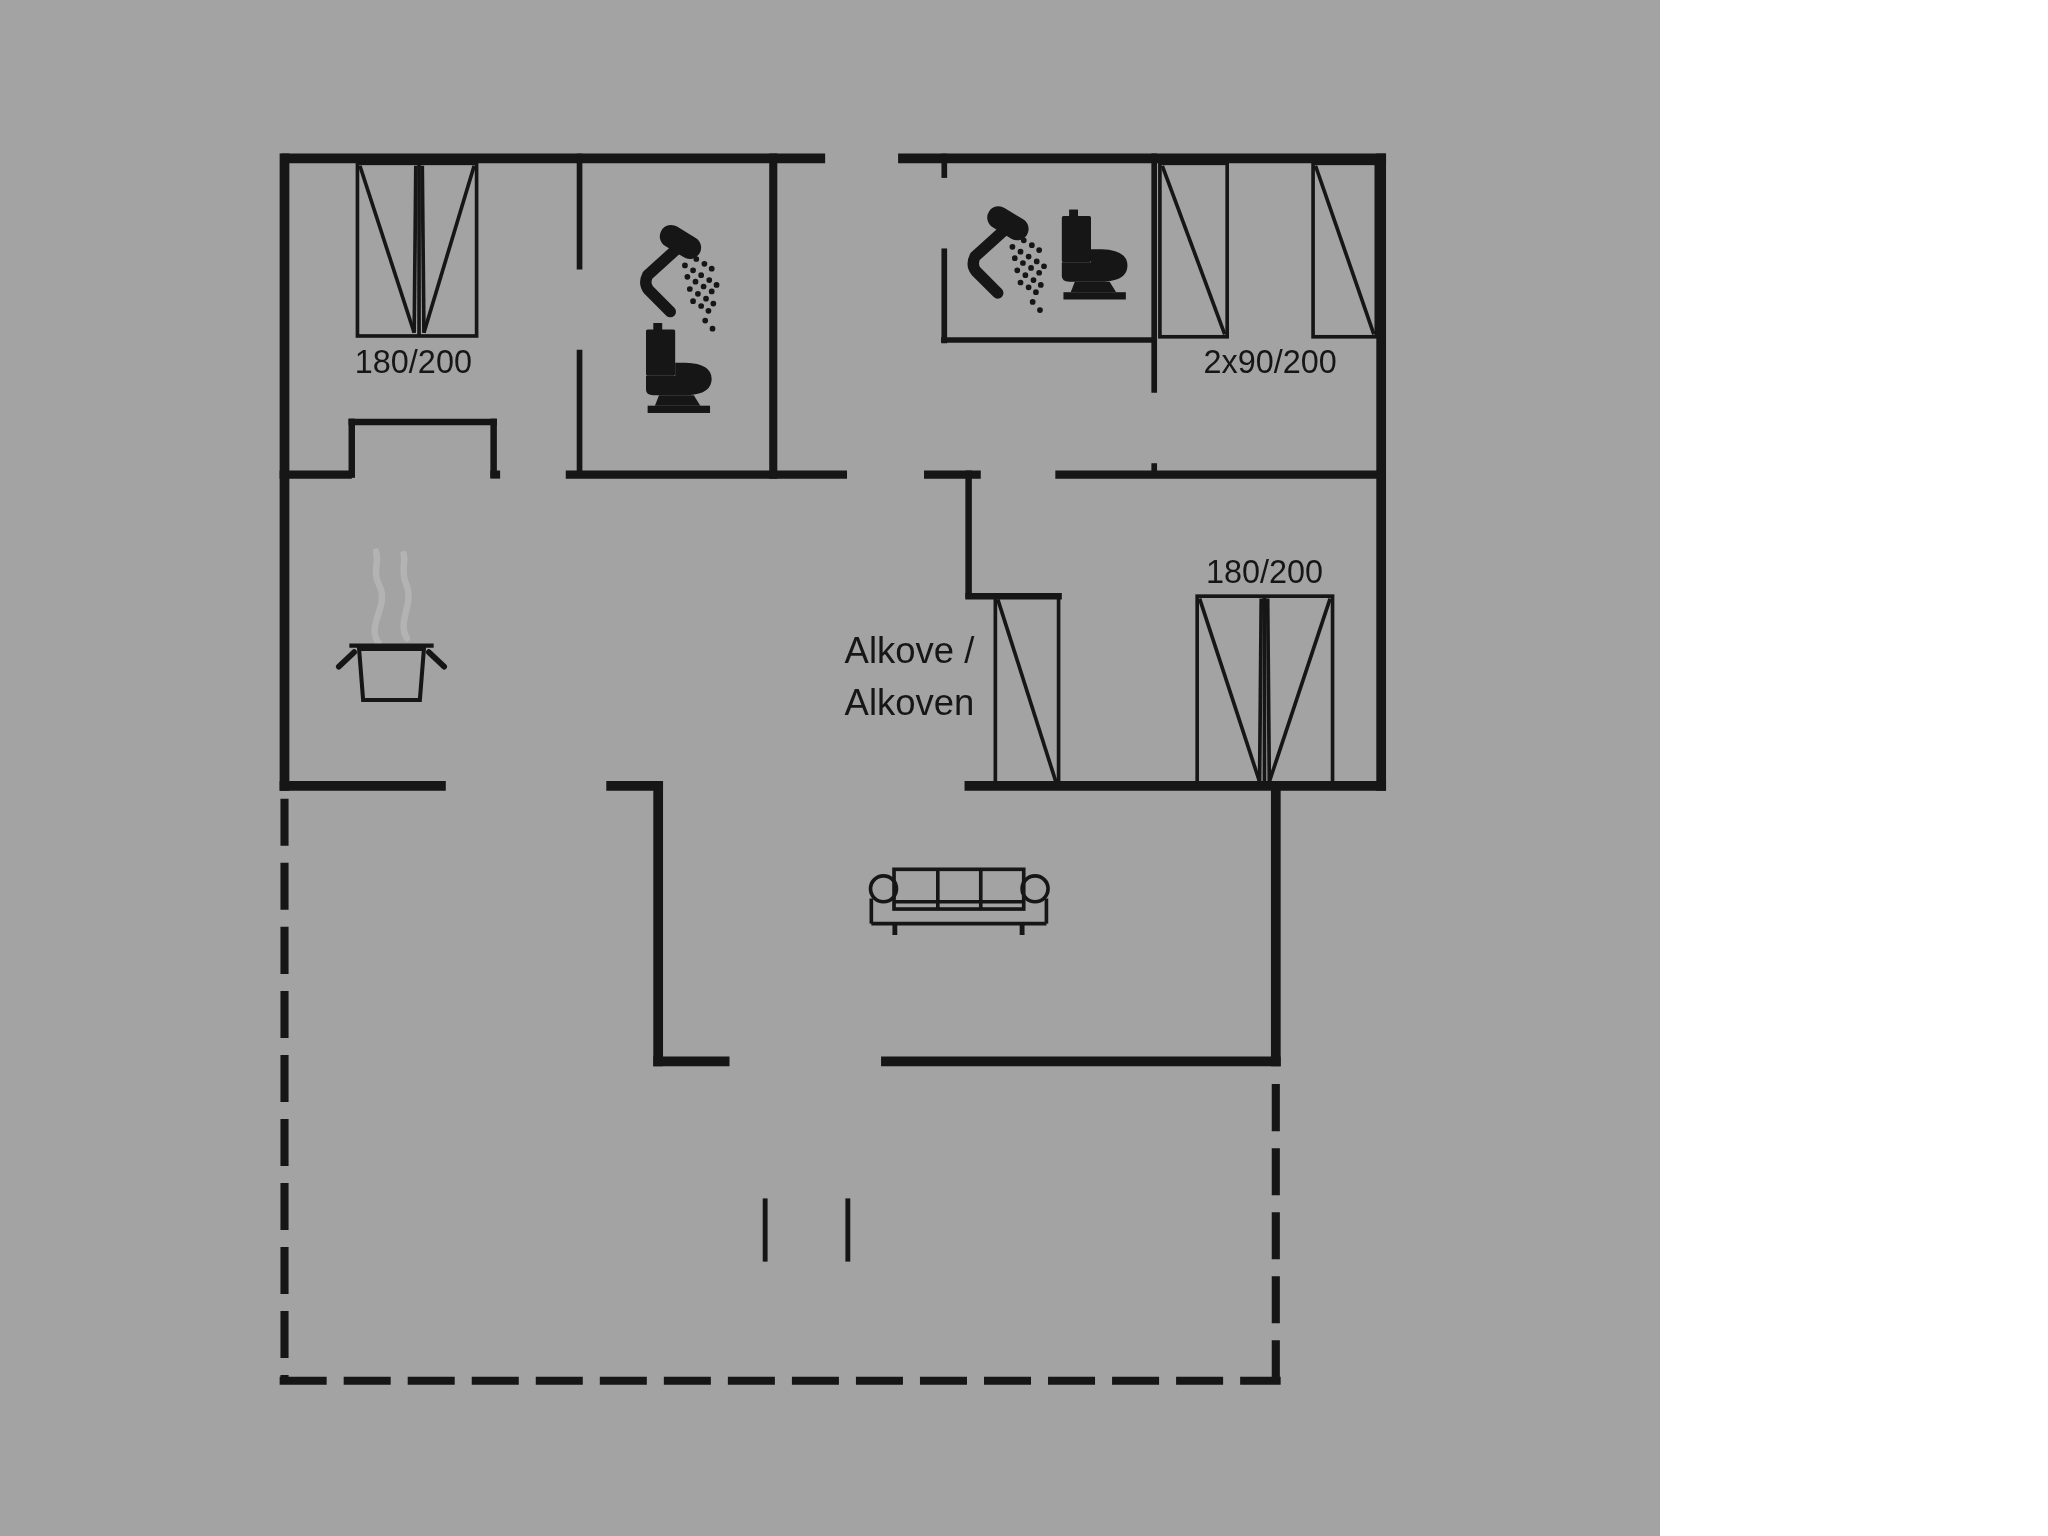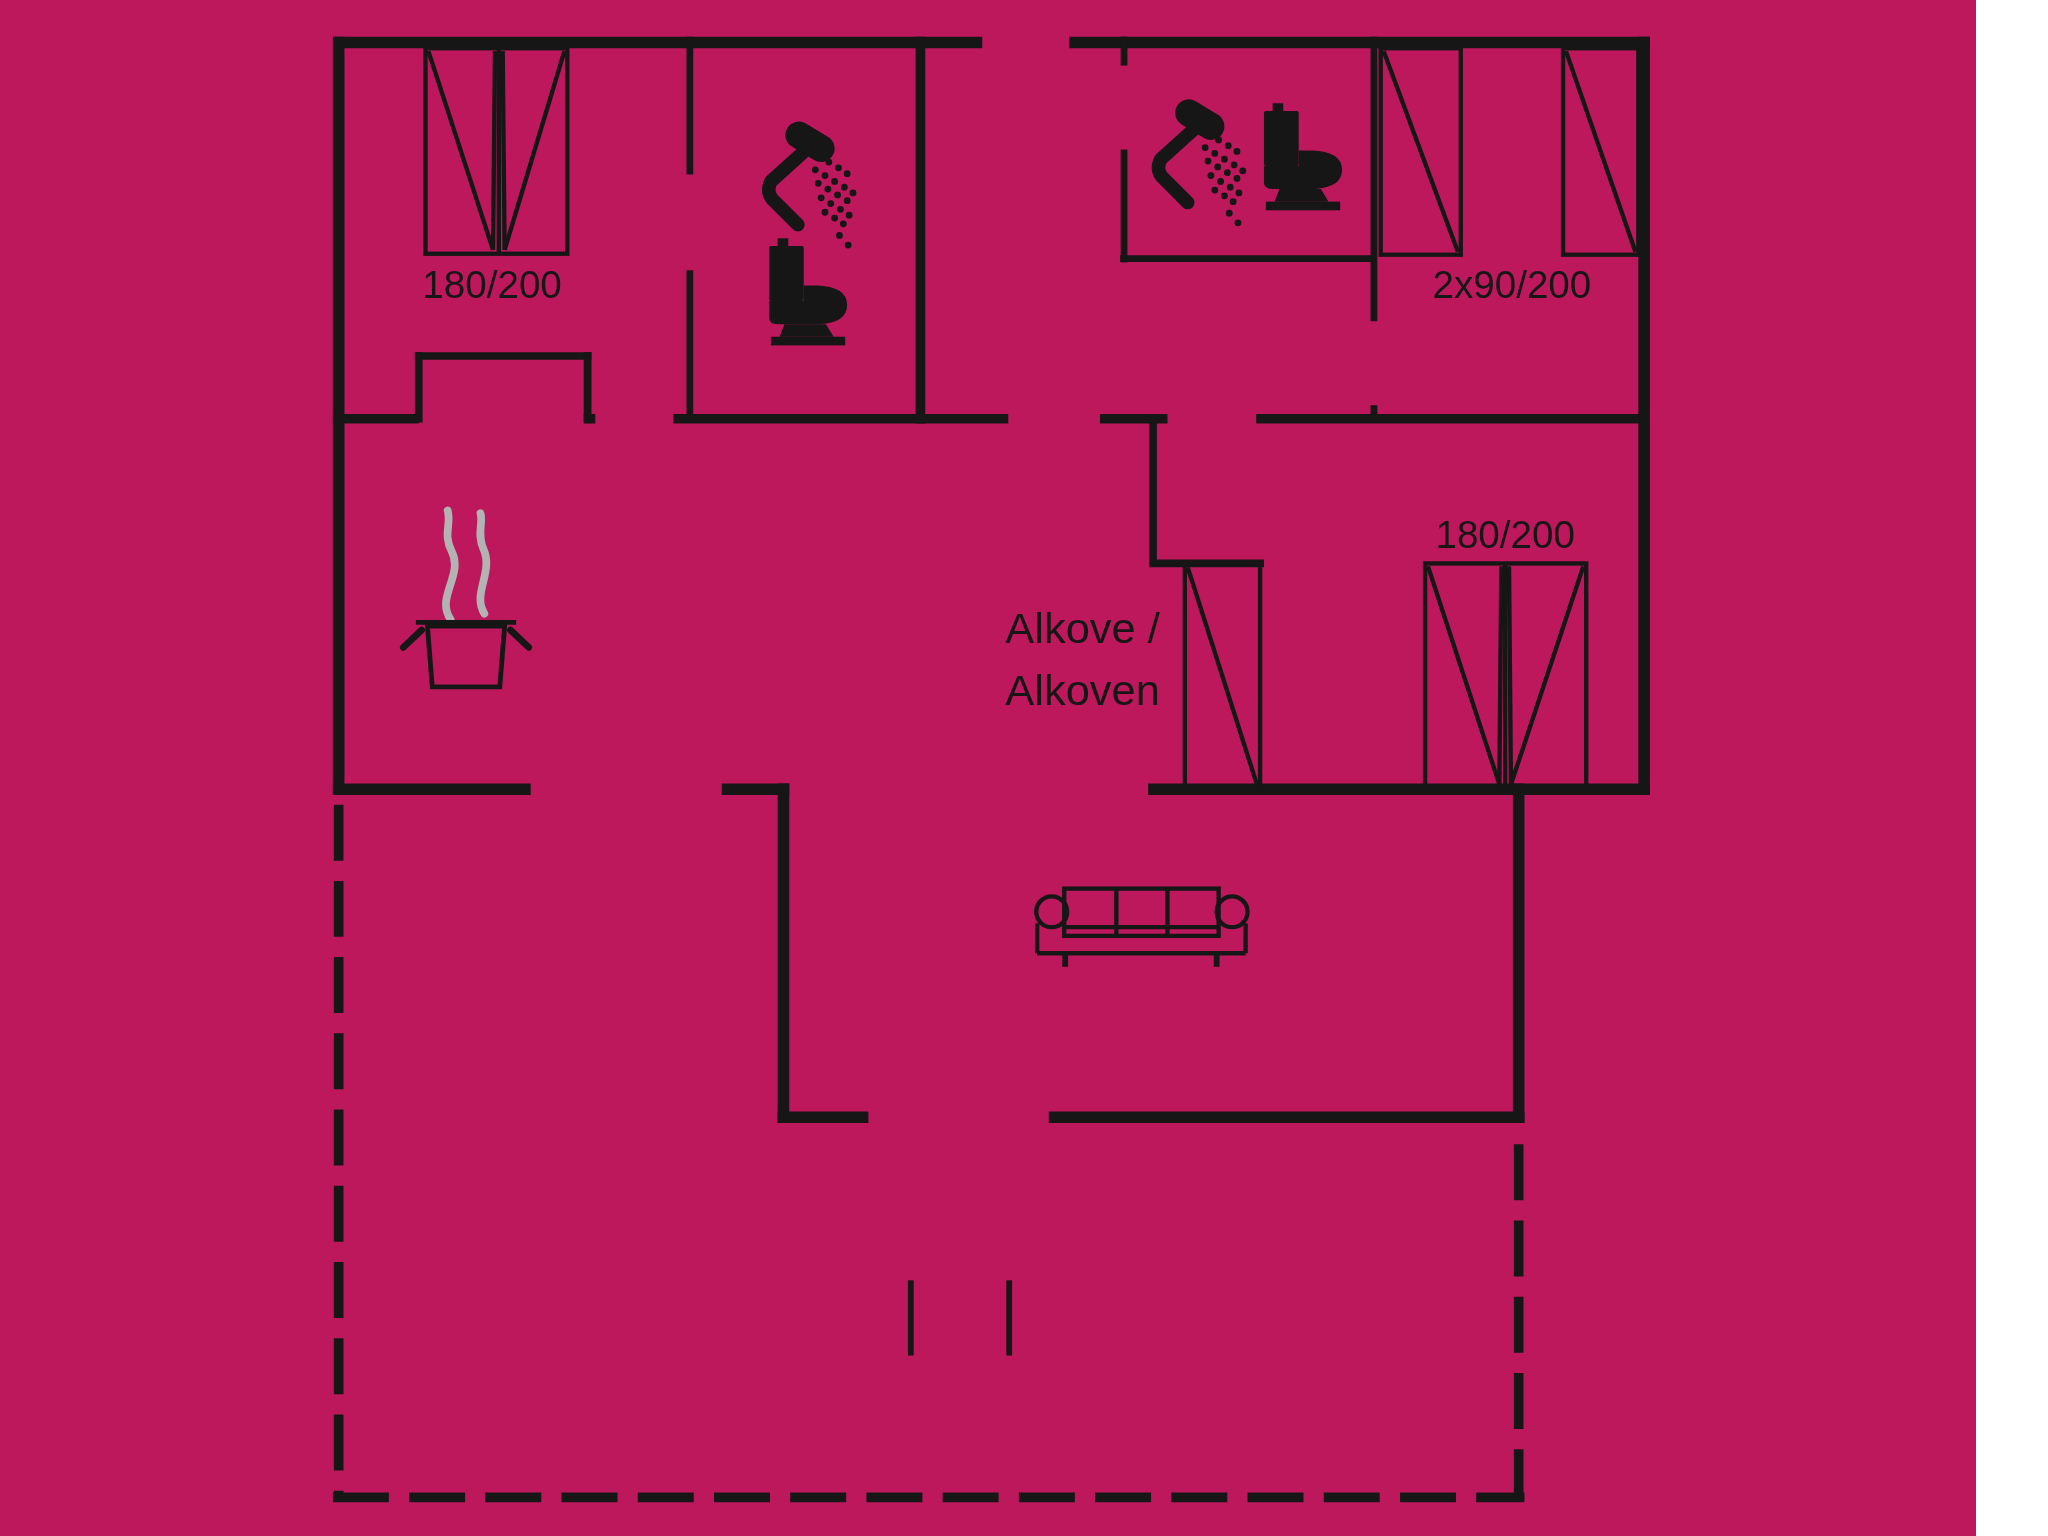--- a/index.html
+++ b/index.html
@@ -1,19 +1,19 @@
 <!DOCTYPE html>
 <html><head>
 <meta charset="utf-8">
 <style>
   html,body{margin:0;padding:0;background:#ffffff;}
   .stage{
     position:relative;
-    width:1976px;height:1536px;
-    background:#be185d;
+    width:1660px;height:1536px;
+    background:#a3a3a3;
     font-family:"Liberation Sans", sans-serif;
   }
   svg{display:block;width:100%;height:100%;}
   
   .outer{stroke:#161616;stroke-width:12;fill:none;}
   .outer11{stroke:#161616;stroke-width:10;fill:none;}
   .mid{stroke:#161616;stroke-width:10;fill:none;}
   .notch{stroke:#161616;stroke-width:8;fill:none;}
   .thin{stroke:#161616;stroke-width:7;fill:none;}
   .dash{stroke:#161616;stroke-width:10;fill:none;stroke-dasharray:58 21;}

